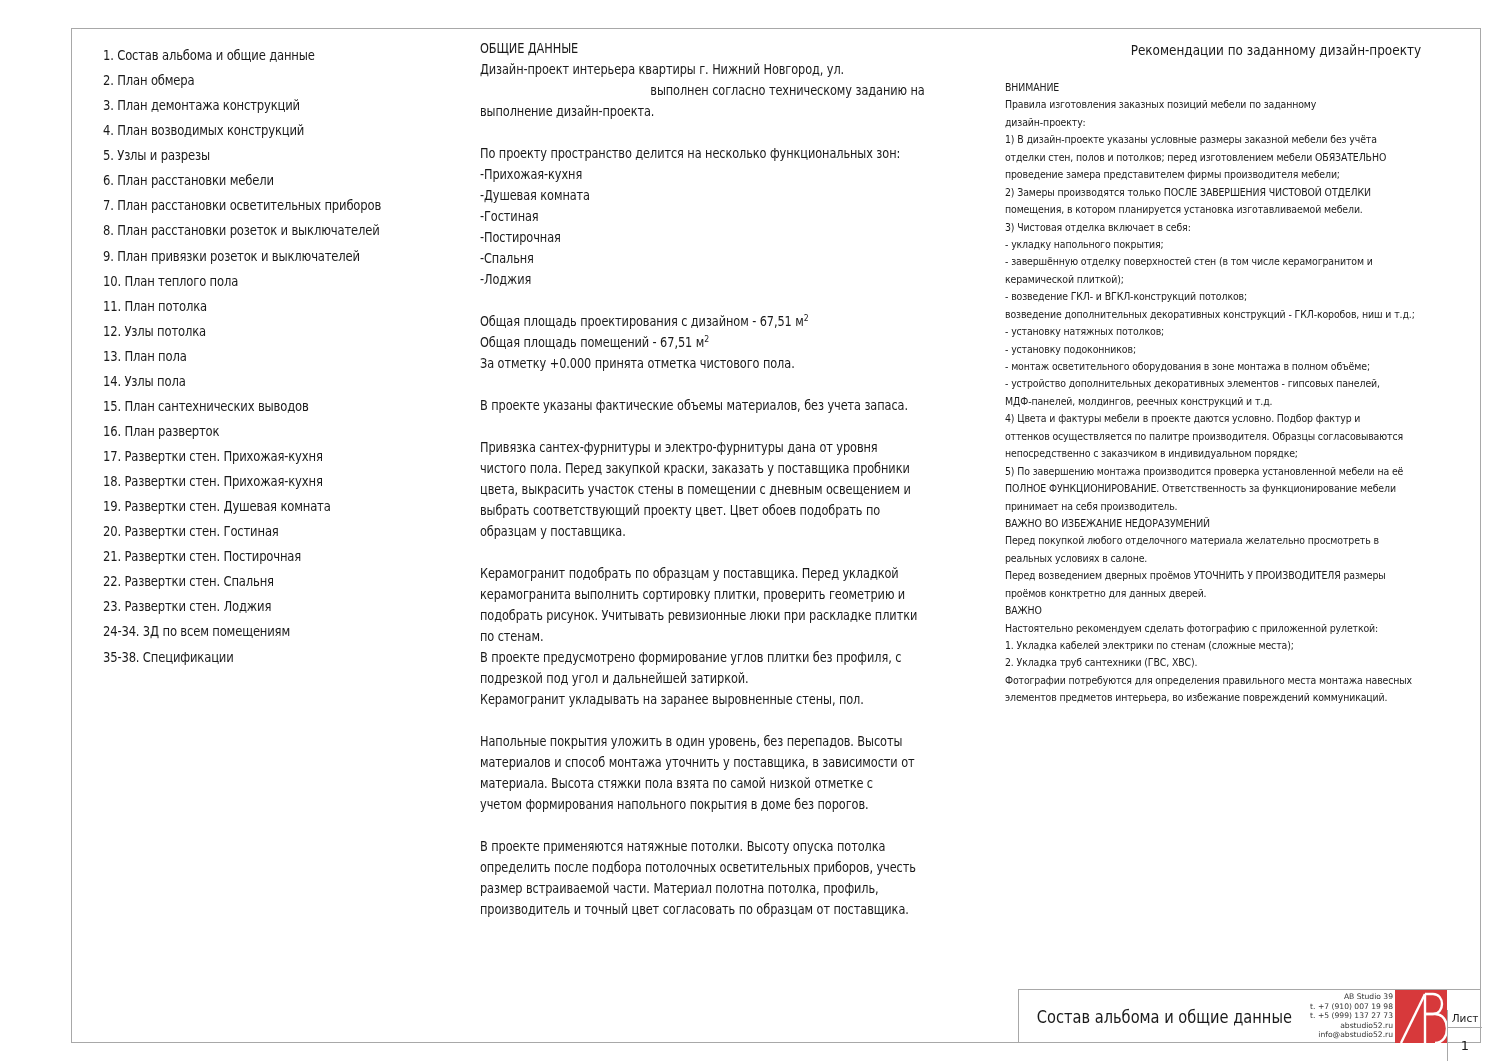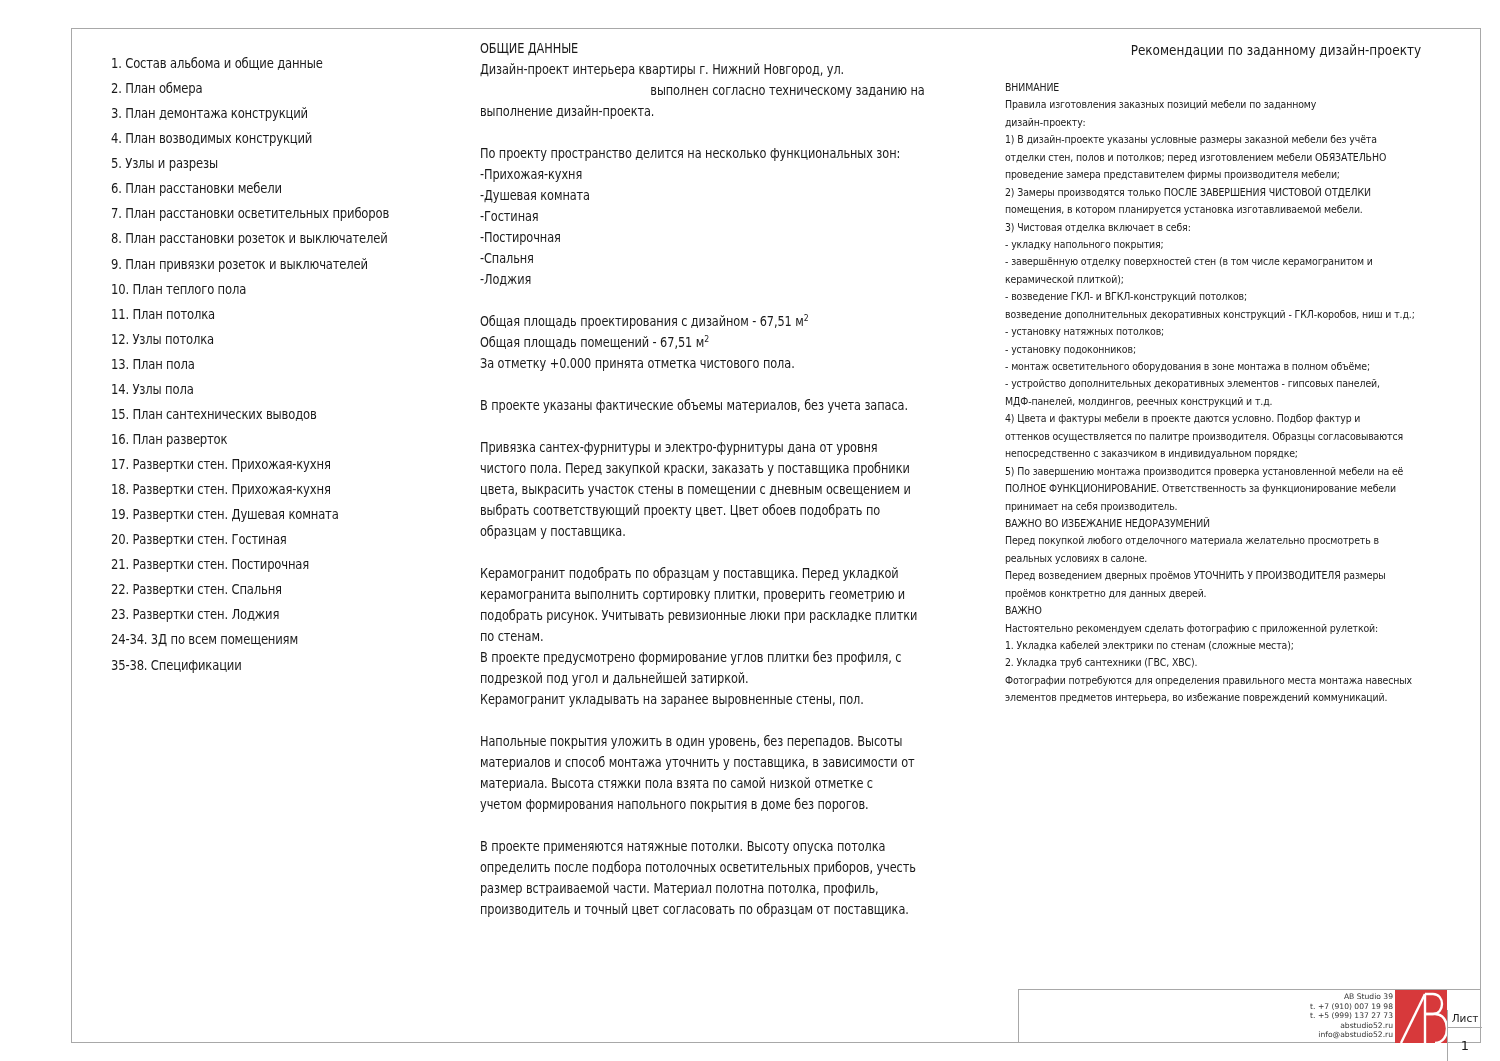--- a/index.html
+++ b/index.html
@@ -8,21 +8,21 @@
       font-family: "DejaVu Sans", sans-serif;
       color: #1a1a1a;
     }
     .sheet-frame {
       position: absolute; left: 71px; top: 28px; width: 1410px; height: 1015px;
       border: 1px solid #a8a8a8; box-sizing: border-box;
     }
     
     .toc {
       position: absolute; left: 103px; top: 43px; width: 340px;
-      margin: 8px; padding: 0; list-style: none;
+      margin: 0; padding: 0; list-style: none;
     }
     .toc li {
       font-size: 13.2px; line-height: 25.07px; height: 25.07px;
       white-space: nowrap; letter-spacing: -0.2px; transform: scaleX(0.88); transform-origin: left center;
     }
     
     .general {
       position: absolute; left: 480px; top: 38px; width: 490px;
     }
     .general .line {
@@ -189,20 +189,23 @@
   <div class="line">проёмов конктретно для данных дверей.</div>
   <div class="line">ВАЖНО</div>
   <div class="line">Настоятельно рекомендуем сделать фотографию с приложенной рулеткой:</div>
   <div class="line">1. Укладка кабелей электрики по стенам (сложные места);</div>
   <div class="line">2. Укладка труб сантехники (ГВС, ХВС).</div>
   <div class="line">Фотографии потребуются для определения правильного места монтажа навесных</div>
   <div class="line">элементов предметов интерьера, во избежание повреждений коммуникаций.</div>
 </div>
 
 <div class="title-block">
+  <div class="tb-title">
+      <span>Состав альбома и общие данные</span>
+    </div>
   <div class="tb-contacts">
     <div>AB Studio 39</div>
     <div>t. +7 (910) 007 19 98</div>
     <div>t. +5 (999) 137 27 73</div>
     <div>abstudio52.ru</div>
     <div>info@abstudio52.ru</div>
   </div>
   <div class="tb-logo">
     <svg width="52" height="53" viewBox="0 0 52 53" xmlns="http://www.w3.org/2000/svg">
       <rect x="0" y="0" width="52" height="53" fill="#d7393b"></rect>

